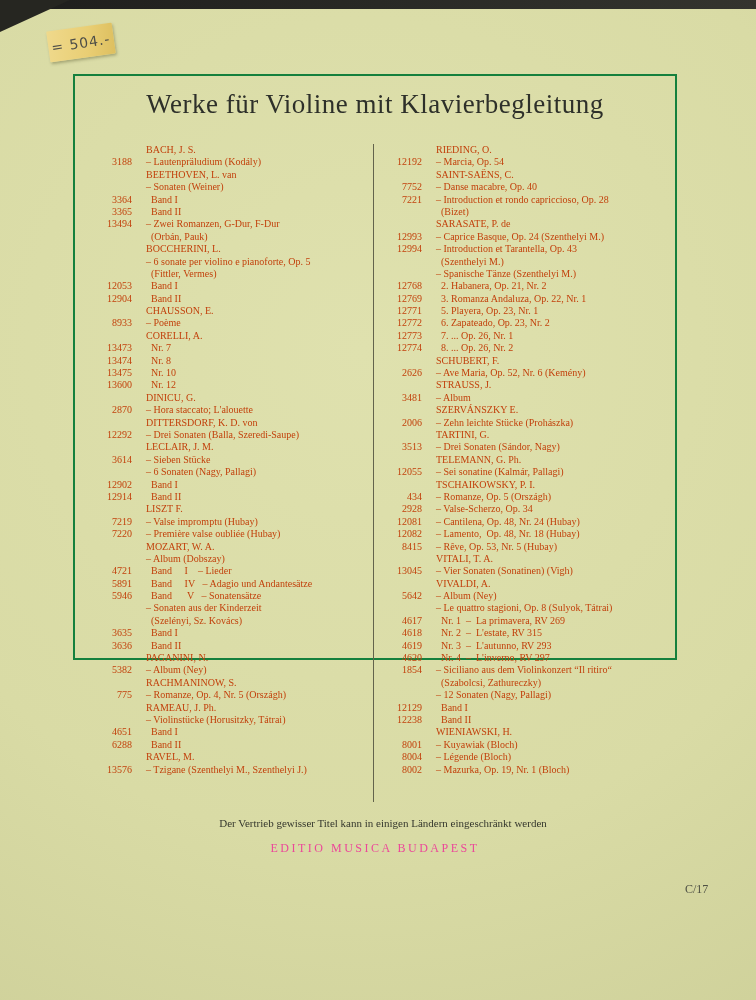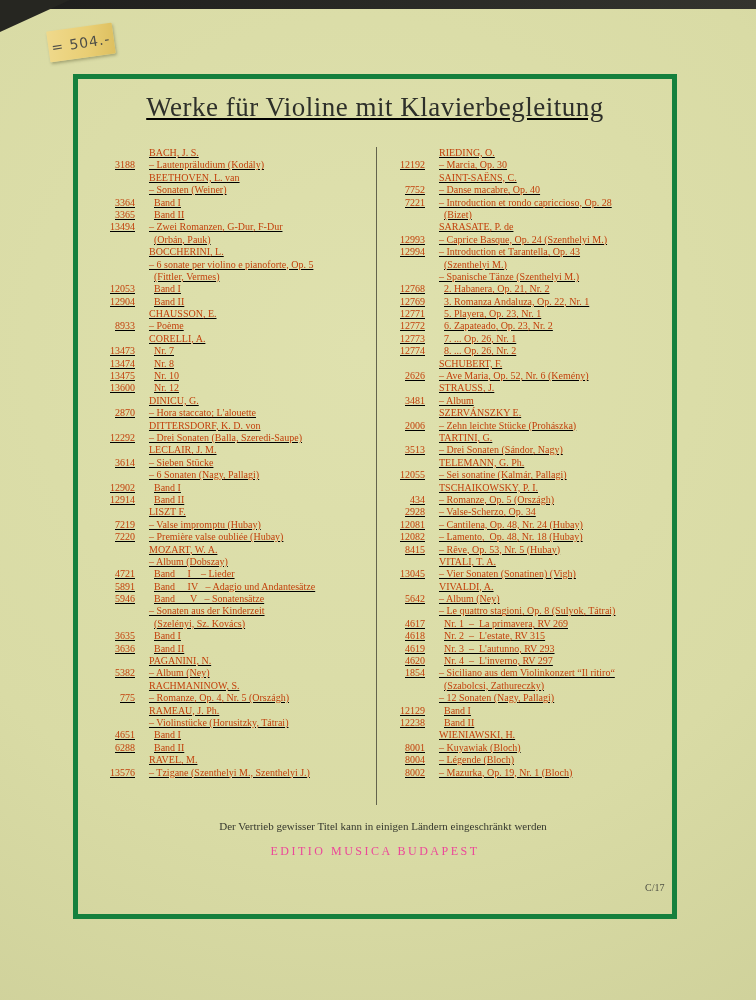--- a/index.html
+++ b/index.html
@@ -21,22 +21,22 @@
     background:linear-gradient(100deg,#efd98c 0%,#e9ce74 60%,#ddbf5f 100%);
     transform:rotate(-8deg); border-radius:1px;
     box-shadow:1px 2px 3px rgba(70,70,30,.35);
     display:flex; align-items:center; justify-content:center;
   }
   .sticker span {
     font-family:"DejaVu Sans", sans-serif; font-size:14px; color:#4e4e48;
     letter-spacing:1px; transform:rotate(-1deg);
   }
   .frame {
-    position:absolute; left:73px; top:74px; width:604px; height:845px;
-    border:5px solid #15803d; box-sizing:border-box;text-decoration:underline;
+    position:absolute; left:73px; top:74px; width:604px; height:586px;
+    border:2px solid #15803d; box-sizing:border-box;
   }
   .page-title {
     margin-top:13px; text-align:center; font-size:27px; color:#2e302a;
     letter-spacing:.5px;
   }
   .columns { display:flex; margin-top:24px; height:658px; }
   .col { box-sizing:border-box; color:#c2410c; }
   .col-left  { width:299px; border-right:1px solid #63634c; padding-left:21px; }
   .col-right { flex:1; padding-left:14px; }
   .row { display:flex; height:12.4px; line-height:12.4px; font-size:10px; white-space:pre; }
@@ -47,21 +47,21 @@
   .txt.subitem, .txt.cont { margin-left:19px; }
   .footer-note {
     position:absolute; left:16px; right:0; top:741px; text-align:center;
     font-size:11px; color:#35372d;
   }
   .publisher {
     position:absolute; left:0; right:0; top:765px; text-align:center;
     font-size:12px; letter-spacing:2.5px; color:#ec4899;
   }
   .plate-code {
-    position:absolute; left:645px; top:882px; font-size:10px; color:#4e5044;
+    position:absolute; left:685px; top:882px; font-size:12px; color:#4e5044;
   }
 </style>
 </head>
 <body>
 
 <div class="scan-edge-top"></div>
 <div class="scan-edge-corner"></div>
 
 <div class="sticker">
   <span>= 504.-</span>
@@ -119,21 +119,21 @@
         <div class="row"><span class="num">775</span><span class="txt item">– Romanze, Op. 4, Nr. 5 (Országh)</span></div>
         <div class="row"><span class="num"></span><span class="txt composer">RAMEAU, J. Ph.</span></div>
         <div class="row"><span class="num"></span><span class="txt item">– Violinstücke (Horusitzky, Tátrai)</span></div>
         <div class="row"><span class="num">4651</span><span class="txt subitem">Band I</span></div>
         <div class="row"><span class="num">6288</span><span class="txt subitem">Band II</span></div>
         <div class="row"><span class="num"></span><span class="txt composer">RAVEL, M.</span></div>
         <div class="row"><span class="num">13576</span><span class="txt item">– Tzigane (Szenthelyi M., Szenthelyi J.)</span></div>
       </div>
     <div class="col col-right" id="col-right">
         <div class="row"><span class="num"></span><span class="txt composer">RIEDING, O.</span></div>
-        <div class="row"><span class="num">12192</span><span class="txt item">– Marcia, Op. 30</span></div>
+        <div class="row"><span class="num">12192</span><span class="txt item">– Marcia, Op. 54</span></div>
         <div class="row"><span class="num"></span><span class="txt composer">SAINT-SAËNS, C.</span></div>
         <div class="row"><span class="num">7752</span><span class="txt item">– Danse macabre, Op. 40</span></div>
         <div class="row"><span class="num">7221</span><span class="txt item">– Introduction et rondo capriccioso, Op. 28</span></div>
         <div class="row"><span class="num"></span><span class="txt cont">(Bizet)</span></div>
         <div class="row"><span class="num"></span><span class="txt composer">SARASATE, P. de</span></div>
         <div class="row"><span class="num">12993</span><span class="txt item">– Caprice Basque, Op. 24 (Szenthelyi M.)</span></div>
         <div class="row"><span class="num">12994</span><span class="txt item">– Introduction et Tarantella, Op. 43</span></div>
         <div class="row"><span class="num"></span><span class="txt cont">(Szenthelyi M.)</span></div>
         <div class="row"><span class="num"></span><span class="txt item">– Spanische Tänze (Szenthelyi M.)</span></div>
         <div class="row"><span class="num">12768</span><span class="txt subitem">2. Habanera, Op. 21, Nr. 2</span></div>

